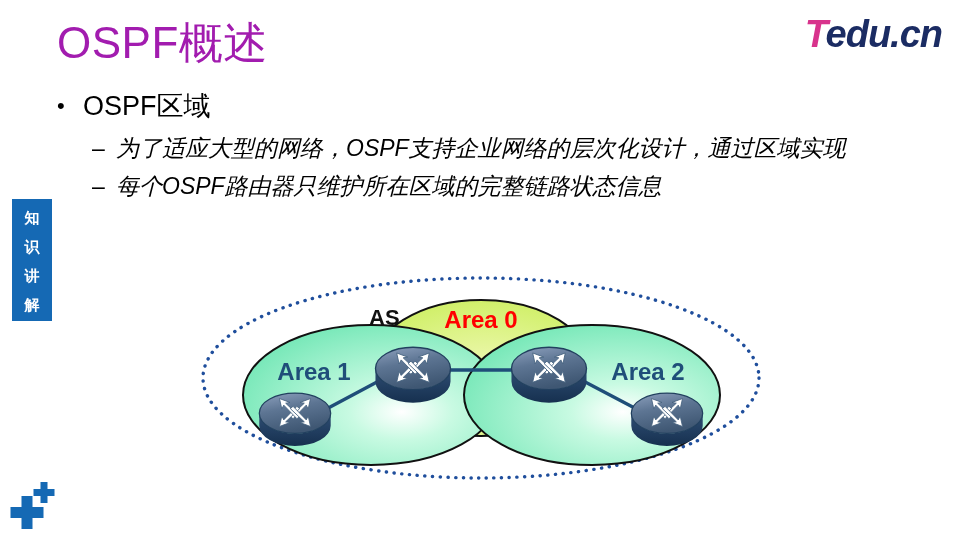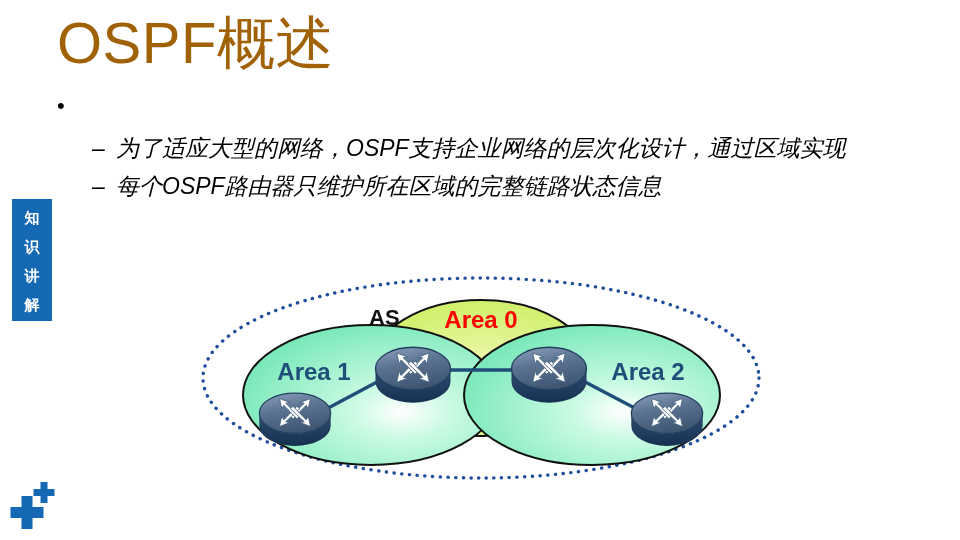--- a/index.html
+++ b/index.html
@@ -14,25 +14,25 @@
     overflow: hidden;
     font-family: "Liberation Sans", "DejaVu Sans", sans-serif;
     color: #000000;
   }
 
   
   #slide-title {
     position: absolute;
     left: 57px;
     top: 17px;
-    font-size: 58px;
+    font-size: 44px;
     line-height: 52px;
     font-weight: 400;
     letter-spacing: 0.5px;
-    color: #a16207;
+    color: #a21caf;
     white-space: nowrap;
   }
 
   
   #body-content {
     position: absolute;
     left: 57px;
     top: 88px;
     width: 860px;
   }
@@ -144,20 +144,21 @@
 </style>
 </head>
 <body>
 
 <div id="slide-title">OSPF概述</div>
 
 <div id="body-content">
 
   <div class="bullet-l1">
     <span class="marker">•</span>
+    <span class="txt">OSPF区域</span>
   </div>
 
   <div class="bullet-l2">
     <span class="marker">–</span>
     <span class="txt">为了适应大型的网络，OSPF支持企业网络的层次化设计，通过区域实现</span>
   </div>
 
   <div class="bullet-l2">
     <span class="marker">–</span>
     <span class="txt">每个OSPF路由器只维护所在区域的完整链路状态信息</span>
@@ -166,20 +167,23 @@
 </div>
 
 <div id="side-tab">
   <span>知</span>
   <span>识</span>
   <span>讲</span>
   <span>解</span>
 </div>
 
 <div id="logo">
+  <div id="logo-main">
+    <span id="logo-t">T</span><span id="logo-edu">edu.cn</span>
+  </div>
 </div>
 
 <div id="diagram">
 <svg width="570" height="210" viewBox="0 0 570 210" xmlns="http://www.w3.org/2000/svg">
   <defs>
     <radialGradient id="gGreen" cx="62%" cy="62%" r="72%">
       <stop offset="0%" stop-color="#ffffff"></stop>
       <stop offset="28%" stop-color="#c8fae2"></stop>
       <stop offset="100%" stop-color="#6fe6b4"></stop>
     </radialGradient>

